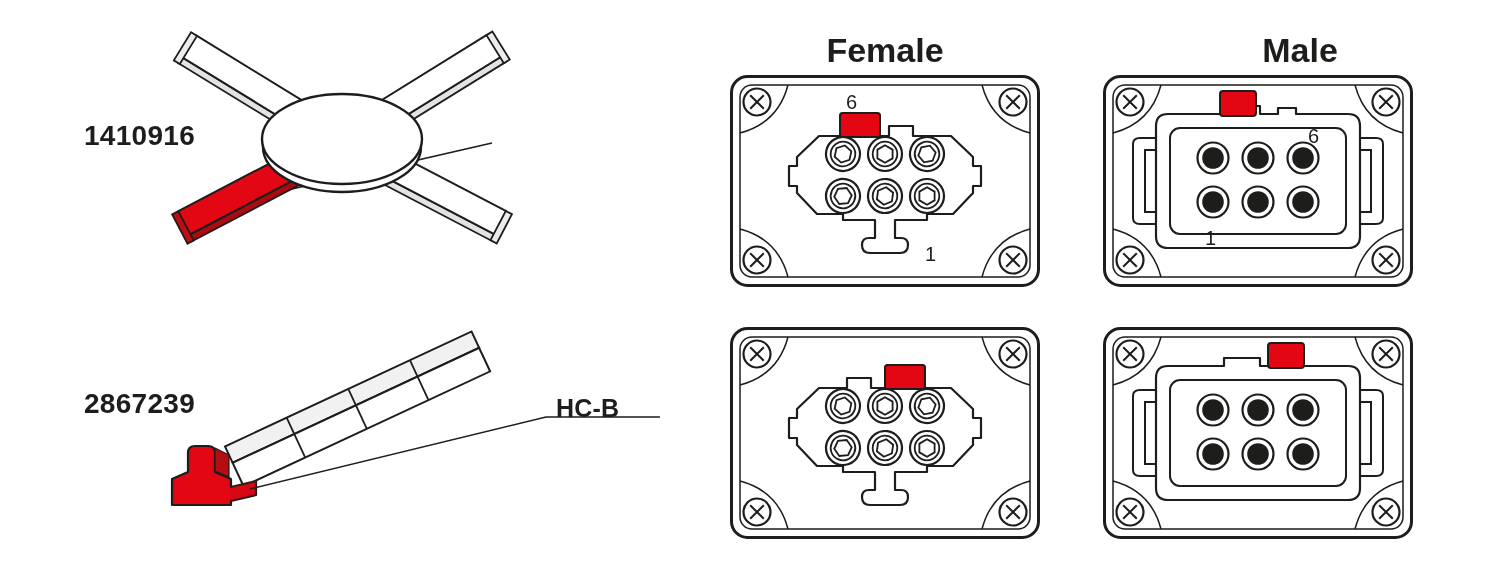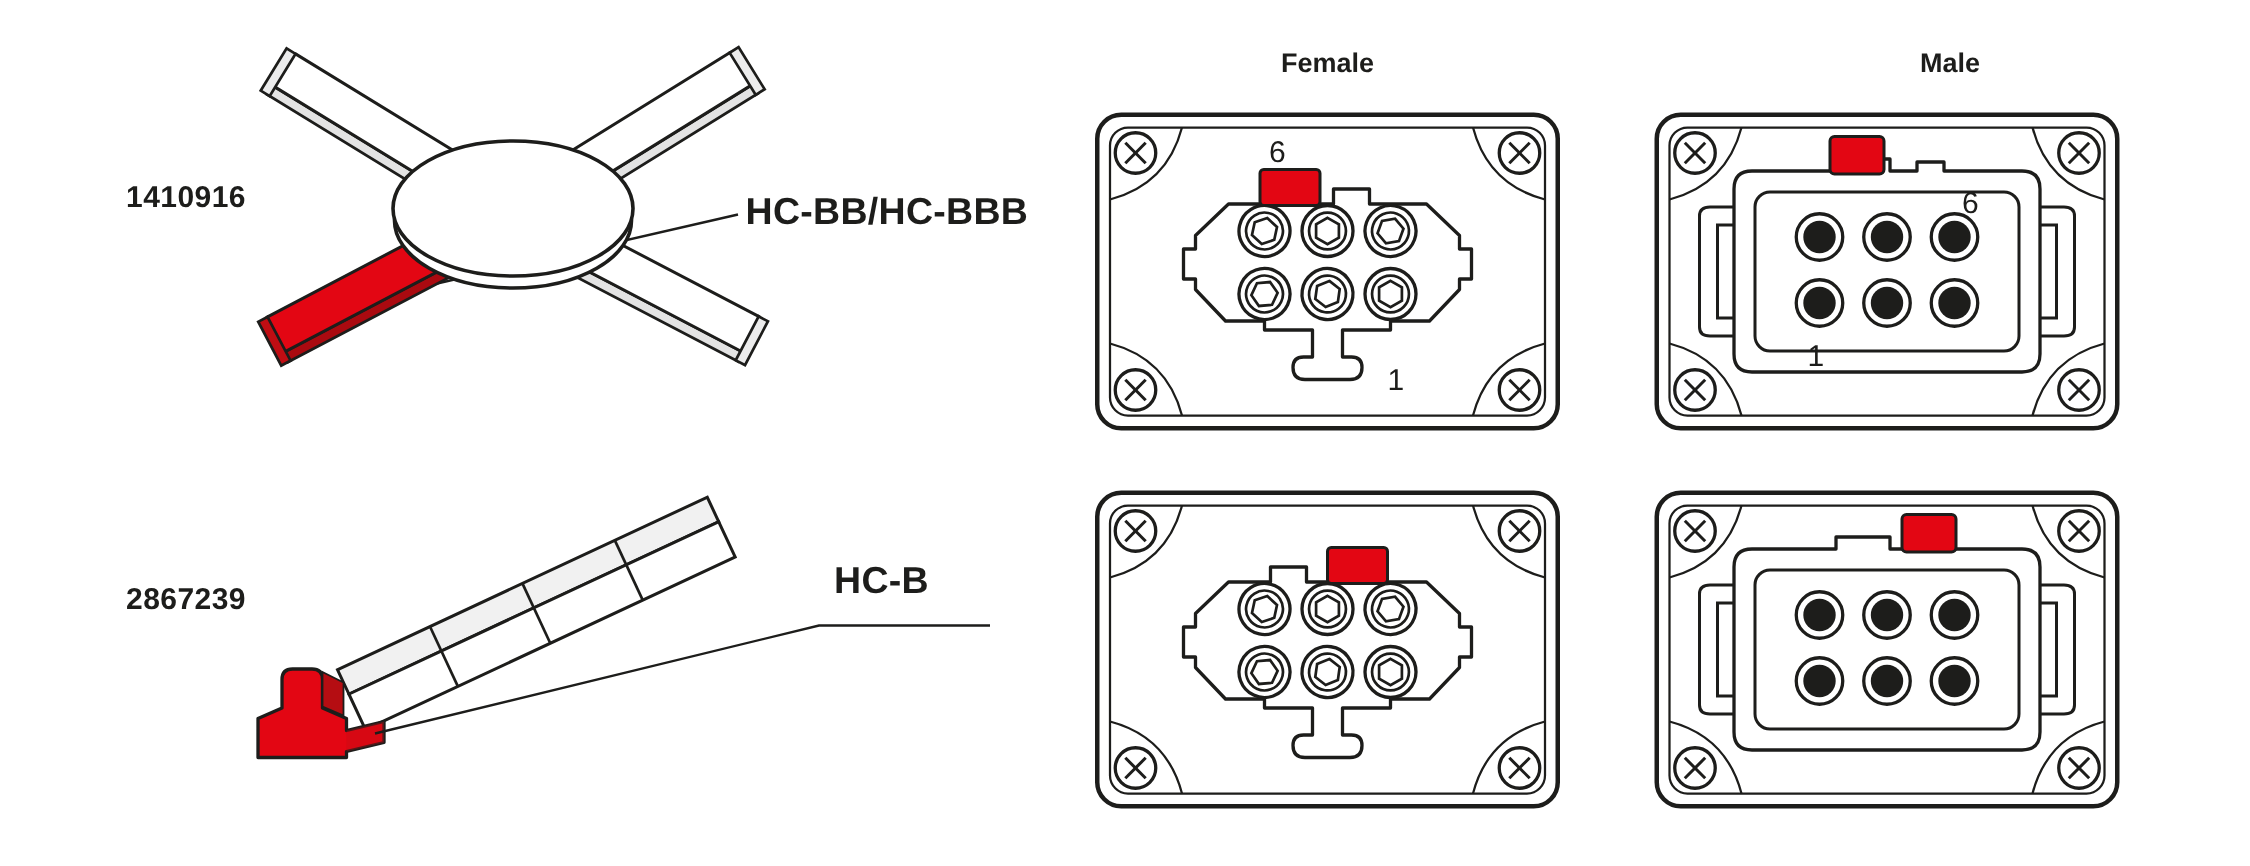--- a/index.html
+++ b/index.html
@@ -2,23 +2,23 @@
 <html><head>
 <meta charset="utf-8">
 <style>
   html,body{margin:0;padding:0;background:#fff;}
   .canvas{
     position:relative;width:1500px;height:577px;background:#ffffff;
     font-family:"Liberation Sans",sans-serif;color:#1d1d1b;overflow:hidden;
   }
   .abs{position:absolute;}
   svg{display:block;}
-  .part-number{font-size:20px;font-weight:bold;line-height:1;letter-spacing:.3px;}
+  .part-number{font-size:28px;font-weight:bold;line-height:1;letter-spacing:.3px;}
   .part-label{font-size:25px;font-weight:bold;line-height:1;letter-spacing:.2px;}
-  .col-header{font-size:18px;font-weight:bold;line-height:1;transform:translateX(-50%);}
+  .col-header{font-size:34px;font-weight:bold;line-height:1;transform:translateX(-50%);}
   .pin-number{font-size:20px;font-weight:500;line-height:1;}
 </style>
 </head>
 <body>
 
 <div class="canvas">
 
   <svg class="abs" style="left:0;top:0" width="1500" height="577" viewBox="0 0 1500 577">
     <defs>
 
@@ -153,24 +153,23 @@
     </g>
 
     <g>
       <use href="#frame" transform="translate(1103,327)"></use>
       <use href="#male-insert" transform="translate(1128,338)"></use>
       <rect x="1268" y="343" width="36" height="25" rx="3" fill="#e30613" stroke="#1d1d1b" stroke-width="2"></rect>
     </g>
   </svg>
 
   <div class="abs part-number" style="left:84px;top:122px">1410916</div>
-  <div class="abs part-label" style="left:497px;top:129px">HC-BB/HC-BBB</div>
 
   <div class="abs part-number" style="left:84px;top:390px">2867239</div>
-  <div class="abs part-label" style="left:556px;top:375px">HC-B</div>
+  <div class="abs part-label" style="left:556px;top:396px">HC-B</div>
 
   <div class="abs col-header" style="left:885px;top:33px">Female</div>
   <div class="abs col-header" style="left:1300px;top:33px">Male</div>
 
   <div class="abs pin-number" style="left:846px;top:92px">6</div>
   <div class="abs pin-number" style="left:925px;top:244px">1</div>
 
   <div class="abs pin-number" style="left:1308px;top:126px">6</div>
   <div class="abs pin-number" style="left:1205px;top:228px">1</div>
 

